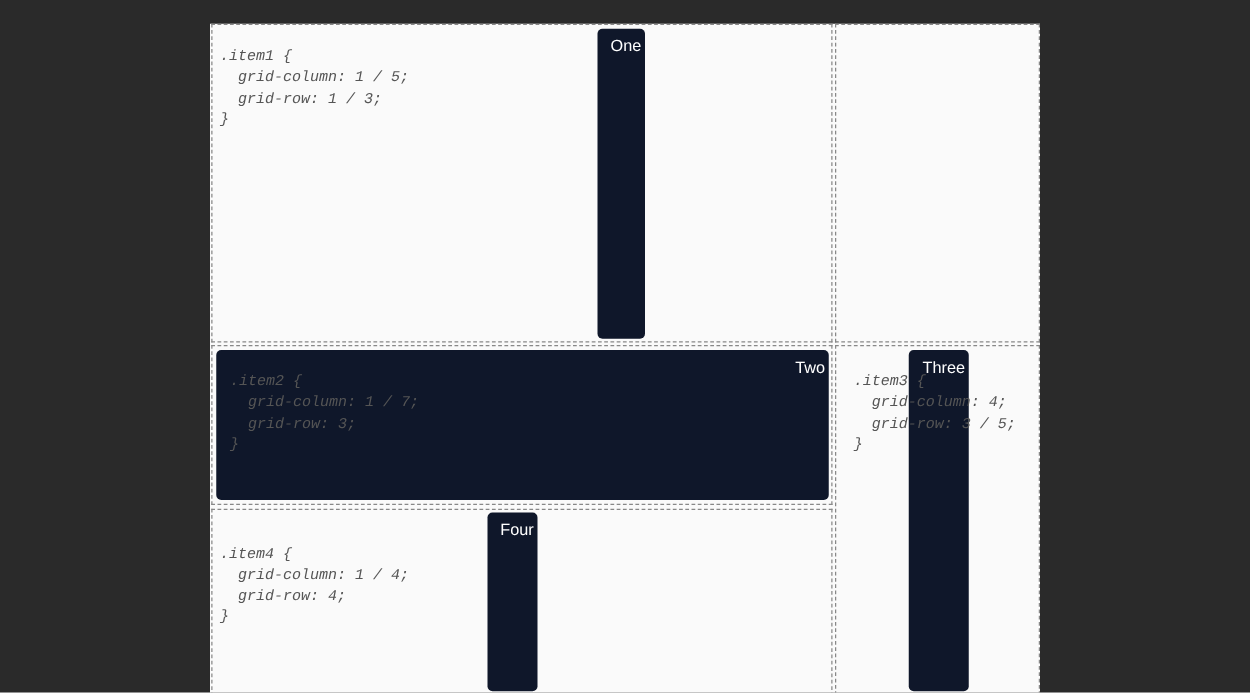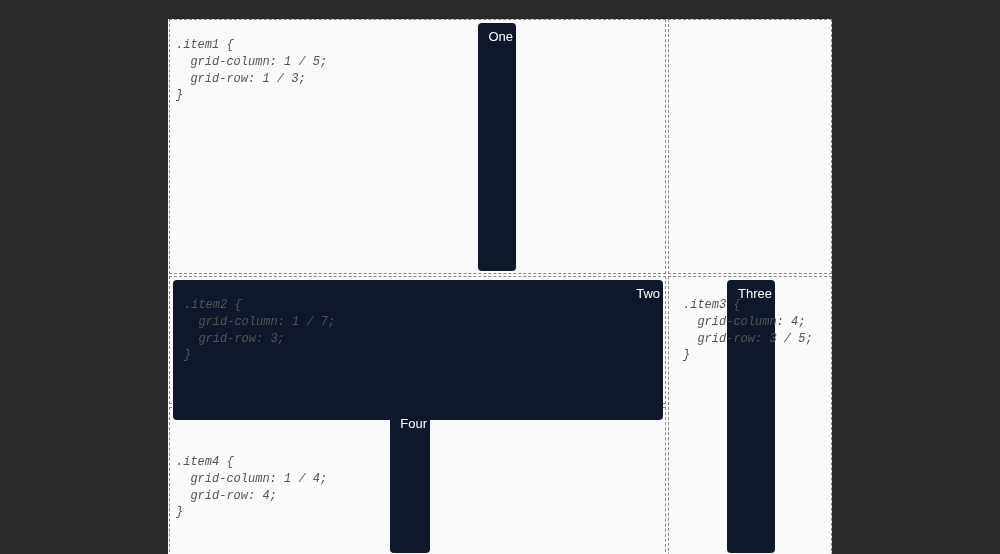--- a/index.html
+++ b/index.html
@@ -77,21 +77,21 @@
     .blue-one {
       left: 310px;
       top: 4px;
       width: 38px;
       height: 248px;
     }
     .blue-two {
       left: 5px;
       top: 261px;
       width: 490px;
-      height: 140px;
+      height: 120px;
       padding-left: 6px;
     }
     .blue-three {
       left: 559px;
       top: 261px;
       width: 48px;
       height: 273px;
     }
     .blue-four {
       left: 222px;
@@ -115,21 +115,21 @@
     .code-item2 {
       left: 16px;
       top: 278px;
     }
     .code-item3 {
       left: 515px;
       top: 278px;
     }
     .code-item4 {
       left: 8px;
-      top: 435px;
+      top: 416px;
     }
   </style>
 </head>
 <body>
 
 <div class="canvas">
 
   <div class="grid-cell cell-r1"></div>
   <div class="grid-cell cell-r1-c5"></div>
   <div class="grid-cell cell-r2"></div>

